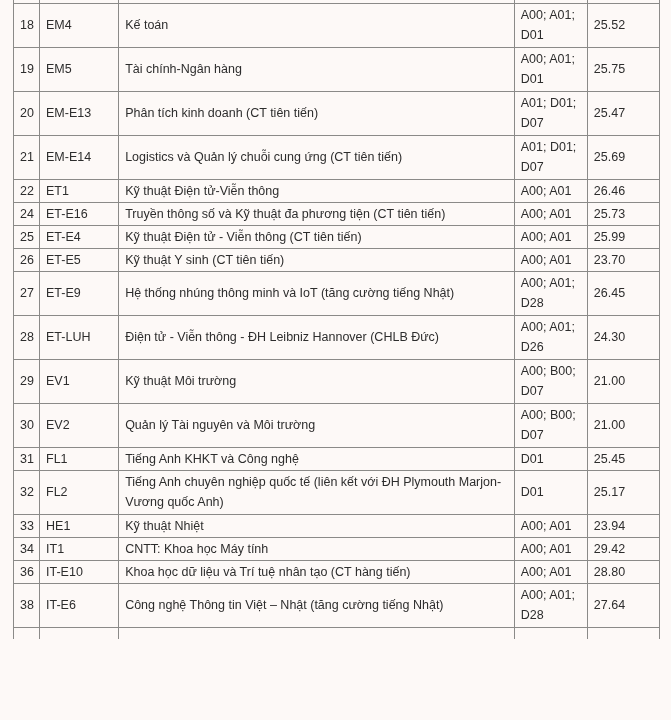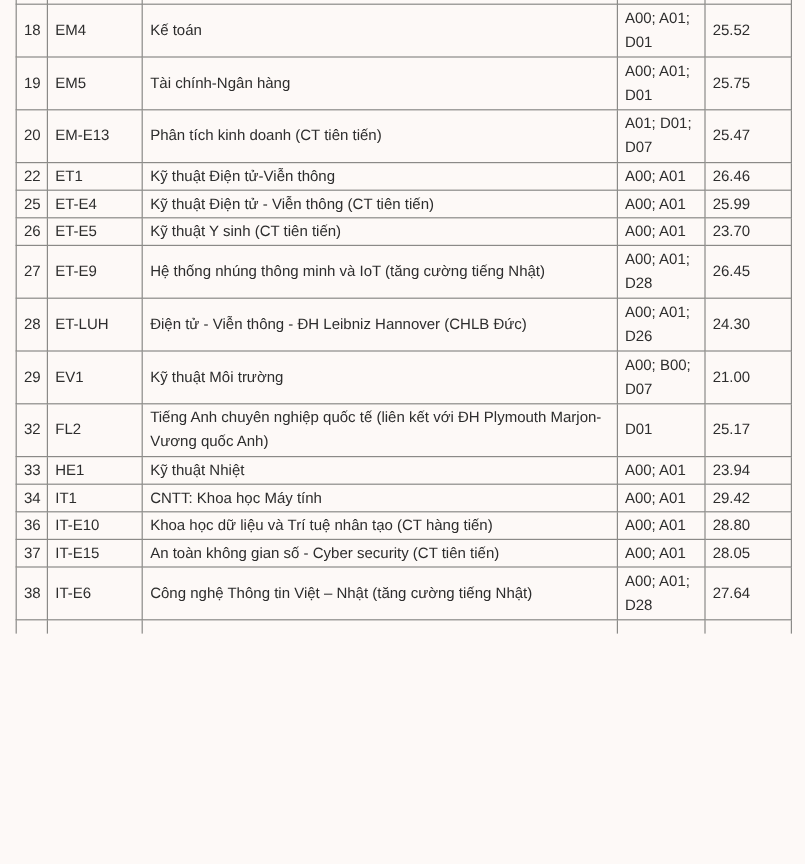--- a/index.html
+++ b/index.html
@@ -84,30 +84,49 @@
         <tr class="tall">
           <td class="c-no">20</td>
           <td class="c-code">EM-E13</td>
           <td class="c-name">Phân tích kinh doanh (CT tiên tiến)</td>
           <td class="c-combo">
             <span class="combo-line">A01; D01;</span>
             <span class="combo-line">D07</span>
           </td>
           <td class="c-score">25.47</td>
         </tr>
+        <tr class="tall">
+          <td class="c-no">21</td>
+          <td class="c-code">EM-E14</td>
+          <td class="c-name">Logistics và Quản lý chuỗi cung ứng (CT tiên tiến)</td>
+          <td class="c-combo">
+            <span class="combo-line">A01; D01;</span>
+            <span class="combo-line">D07</span>
+          </td>
+          <td class="c-score">25.69</td>
+        </tr>
         <tr class="short">
           <td class="c-no">22</td>
           <td class="c-code">ET1</td>
           <td class="c-name">Kỹ thuật Điện tử-Viễn thông</td>
           <td class="c-combo">
             <span class="combo-line">A00; A01</span>
           </td>
           <td class="c-score">26.46</td>
         </tr>
         <tr class="short">
+          <td class="c-no">24</td>
+          <td class="c-code">ET-E16</td>
+          <td class="c-name">Truyền thông số và Kỹ thuật đa phương tiện (CT tiên tiến)</td>
+          <td class="c-combo">
+            <span class="combo-line">A00; A01</span>
+          </td>
+          <td class="c-score">25.73</td>
+        </tr>
+        <tr class="short">
           <td class="c-no">25</td>
           <td class="c-code">ET-E4</td>
           <td class="c-name">Kỹ thuật Điện tử - Viễn thông (CT tiên tiến)</td>
           <td class="c-combo">
             <span class="combo-line">A00; A01</span>
           </td>
           <td class="c-score">25.99</td>
         </tr>
         <tr class="short">
           <td class="c-no">26</td>
@@ -142,20 +161,39 @@
           <td class="c-no">29</td>
           <td class="c-code">EV1</td>
           <td class="c-name">Kỹ thuật Môi trường</td>
           <td class="c-combo">
             <span class="combo-line">A00; B00;</span>
             <span class="combo-line">D07</span>
           </td>
           <td class="c-score">21.00</td>
         </tr>
         <tr class="tall">
+          <td class="c-no">30</td>
+          <td class="c-code">EV2</td>
+          <td class="c-name">Quản lý Tài nguyên và Môi trường</td>
+          <td class="c-combo">
+            <span class="combo-line">A00; B00;</span>
+            <span class="combo-line">D07</span>
+          </td>
+          <td class="c-score">21.00</td>
+        </tr>
+        <tr class="short">
+          <td class="c-no">31</td>
+          <td class="c-code">FL1</td>
+          <td class="c-name">Tiếng Anh KHKT và Công nghệ</td>
+          <td class="c-combo">
+            <span class="combo-line">D01</span>
+          </td>
+          <td class="c-score">25.45</td>
+        </tr>
+        <tr class="tall">
           <td class="c-no">32</td>
           <td class="c-code">FL2</td>
           <td class="c-name">Tiếng Anh chuyên nghiệp quốc tế (liên kết với ĐH Plymouth Marjon- Vương quốc Anh)</td>
           <td class="c-combo">
             <span class="combo-line">D01</span>
           </td>
           <td class="c-score">25.17</td>
         </tr>
         <tr class="short">
           <td class="c-no">33</td>
@@ -176,29 +214,20 @@
           <td class="c-score">29.42</td>
         </tr>
         <tr class="short">
           <td class="c-no">36</td>
           <td class="c-code">IT-E10</td>
           <td class="c-name">Khoa học dữ liệu và Trí tuệ nhân tạo (CT hàng tiến)</td>
           <td class="c-combo">
             <span class="combo-line">A00; A01</span>
           </td>
           <td class="c-score">28.80</td>
-        </tr>
-        <tr class="short">
-          <td class="c-no">37</td>
-          <td class="c-code">IT-E15</td>
-          <td class="c-name">An toàn không gian số - Cyber security (CT tiên tiến)</td>
-          <td class="c-combo">
-            <span class="combo-line">A00; A01</span>
-          </td>
-          <td class="c-score">28.05</td>
         </tr>
         <tr class="tall">
           <td class="c-no">38</td>
           <td class="c-code">IT-E6</td>
           <td class="c-name">Công nghệ Thông tin Việt – Nhật (tăng cường tiếng Nhật)</td>
           <td class="c-combo">
             <span class="combo-line">A00; A01;</span>
             <span class="combo-line">D28</span>
           </td>
           <td class="c-score">27.64</td>

